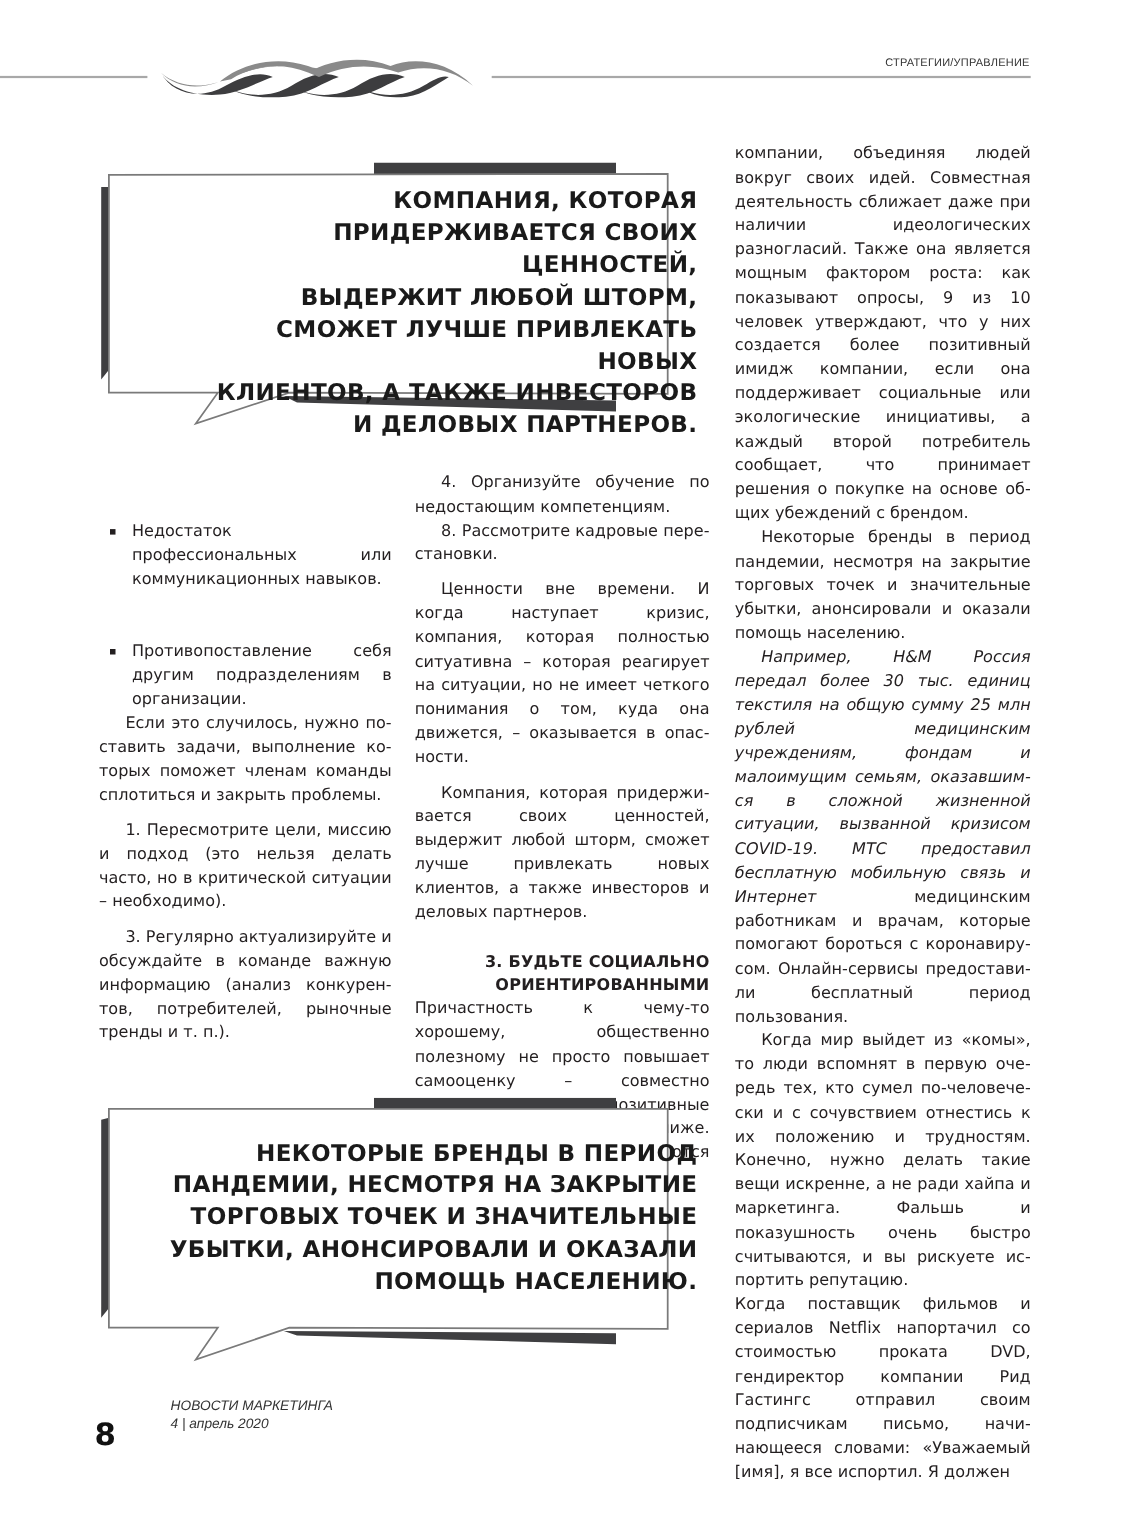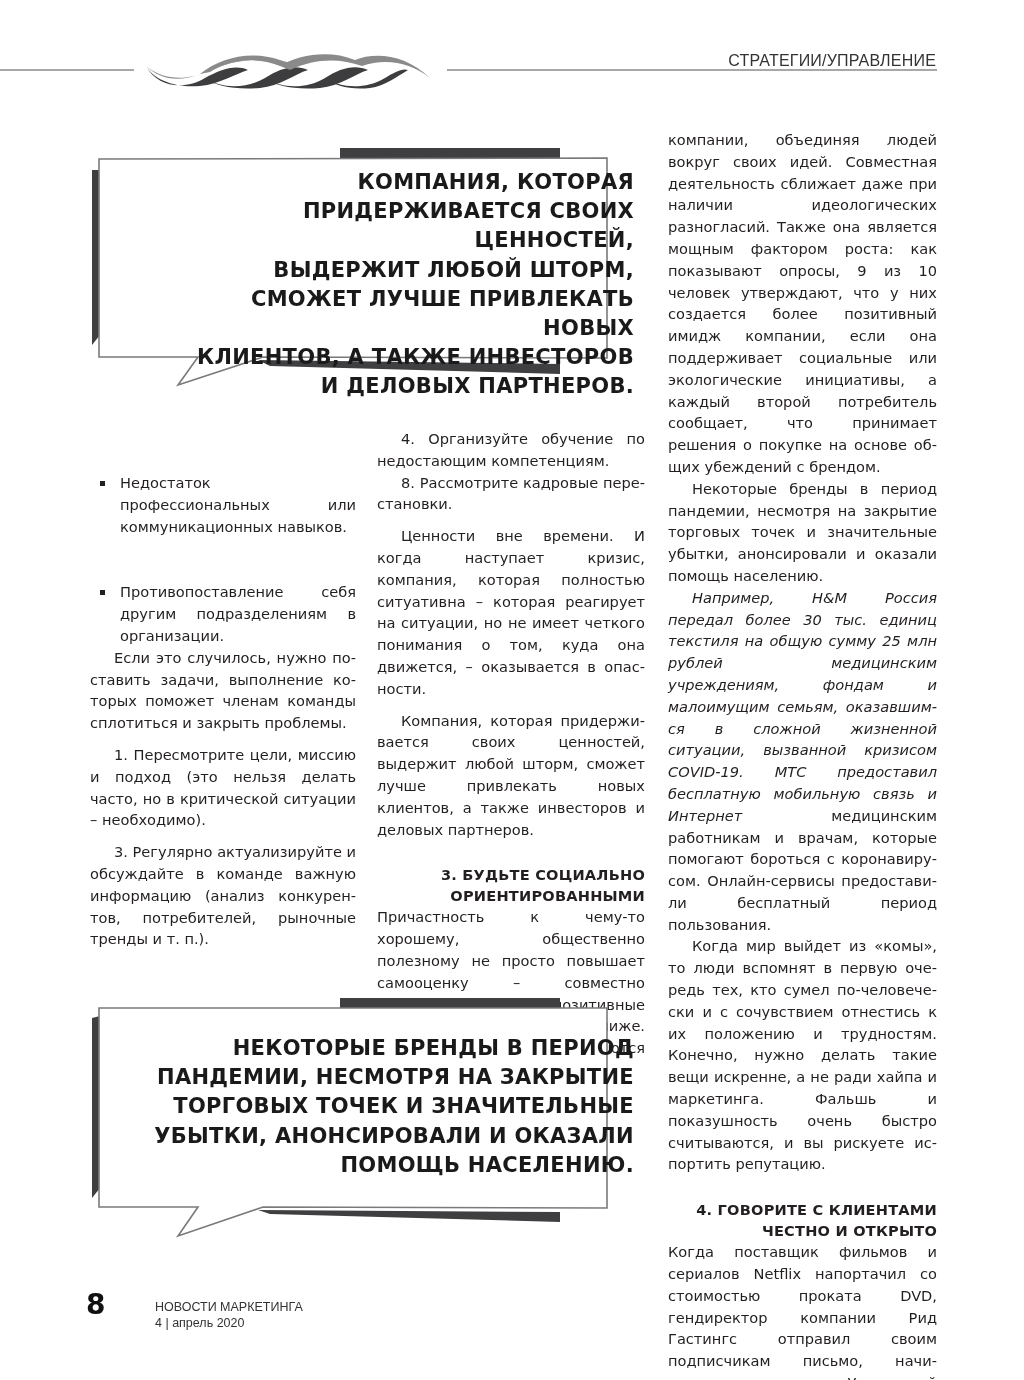--- a/index.html
+++ b/index.html
@@ -5,21 +5,21 @@
   html, body { margin: 0; padding: 0; background: #ffffff; }
   body { width: 1024px; height: 1380px; position: relative; overflow: hidden;
          font-family: "DejaVu Sans", sans-serif; color: #231f20; }
 
   
   .hdr-line { position: absolute; height: 2px; background: #a8a8a8; top: 69px; }
   .hdr-line.left { left: 0; width: 134px; }
   .hdr-line.right { left: 447px; width: 490px; }
   .hdr-logo { position: absolute; left: 140px; top: 48px; width: 300px; height: 44px; }
   .section-label { position: absolute; right: 88px; top: 52px; font-family: "Liberation Sans", sans-serif;
-                   font-size: 16px; letter-spacing: 0.2px; color: #333; }
+                   font-size: 10px; letter-spacing: 0.2px; color: #333; }
 
   
   .bubble { position: absolute; }
   .bubble svg { position: absolute; left: 0; top: 0; }
   .bubble .quote { position: absolute; font-family: "DejaVu Sans", sans-serif; font-weight: bold;
                    font-size: 21px; line-height: 29.2px; color: #1a1a1a; letter-spacing: 0.3px;
                    white-space: pre-line; text-transform: uppercase; text-align: right; }
   .bubble1 { left: 80px; top: 130px; width: 580px; height: 270px; }
   .bubble1 .quote { left: 74px; top: 38px; width: 480px; }
   .bubble2 { left: 80px; top: 998px; width: 580px; height: 250px; text-decoration: underline; }
@@ -39,22 +39,22 @@
   .col ul li::before { content: ""; position: absolute; left: 10px; top: 9px; width: 5px; height: 5px;
                        background: #231f20; }
 
   .col-left { left: 90px; top: 428px; width: 266px; }
   .col-mid { left: 377px; top: 428px; width: 268px; }
   .col-right { left: 668px; top: 129px; width: 269px; }
 
   
   .page-num { position: absolute; left: 86px; top: 1288px; font-family: "DejaVu Sans", sans-serif;
               font-weight: bold; font-size: 28px; color: #111; }
-  .footer-mag { position: absolute; left: 155px; top: 1299px; font-family: "Liberation Sans", sans-serif;
-                font-size: 12.5px; line-height: 16px; color: #333; }
+  .footer-mag { position: absolute; left: 155px; top: 1270px; font-family: "Liberation Sans", sans-serif;
+                font-size: 12.5px; line-height: 16px; color: #333; font-style: italic; }
 </style>
 </head>
 <body>
 
 <div class="hdr-line left"></div>
 <div class="hdr-line right"></div>
 <svg class="hdr-logo" viewBox="0 0 300 44">
   <path d="M6,18 C20,32 40,34 60,26 C80,18 100,8 120,14 C110,10 90,14 70,22 C50,32 25,34 6,18 Z" fill="#8a8a8a"></path>
   <path d="M6,18 C18,40 45,42 65,30 C80,22 95,16 108,22 C95,26 80,36 60,38 C35,40 14,32 6,18 Z" fill="#3d3d3f"></path>
   <path d="M60,26 C80,10 110,2 140,12 C160,20 180,8 200,10 C180,6 160,14 140,18 C115,8 90,12 70,24 Z" fill="#8a8a8a"></path>
@@ -97,21 +97,20 @@
   <p class="gap">Компания, которая придержи­вается своих ценностей, выдержит любой шторм, сможет лучше при­влекать новых клиентов, а также инвесторов и деловых партнеров.</p>
   <h3>3. БУДЬТЕ СОЦИАЛЬНО ОРИЕНТИРОВАННЫМИ</h3>
   <p class="noindent">Причастность к чему-то хорошему, общественно полезному не просто повышает самооценку – совместно пережитые эмоции и позитивные начинания делают людей ближе. Этим грамотно пользуются многие</p>
 </div>
 
 <div class="col col-right">
   <p class="noindent">компании, объединяя людей вокруг своих идей. Совместная деятель­ность сближает даже при наличии идеологических разногласий. Так­же она является мощным фактором роста: как показывают опросы, 9 из 10 человек утверждают, что у них создается более позитивный имидж компании, если она поддерживает социальные или экологические инициативы, а каждый второй по­требитель сообщает, что принимает решения о покупке на основе об­щих убеждений с брендом.</p>
   <p>Некоторые бренды в период пандемии, несмотря на закрытие торговых точек и значительные убытки, анонсировали и оказали помощь населению.</p>
   <p><span class="italic">Например, H&amp;M Россия передал более 30 тыс. единиц текстиля на общую сумму 25 млн рублей ме­дицинским учреждениям, фондам и малоимущим семьям, оказавшим­ся в сложной жизненной ситуации, вызванной кризисом COVID-19. МТС предоставил бесплатную мобиль­ную связь и Интернет</span><span> медицин­ским работникам и врачам, которые помогают бороться с коронавиру­сом. Онлайн-сервисы предостави­ли бесплатный период пользования.</span></p>
   <p>Когда мир выйдет из «комы», то люди вспомнят в первую оче­редь тех, кто сумел по-человече­ски и с сочувствием отнестись к их положению и трудностям. Конечно, нужно делать такие вещи искрен­не, а не ради хайпа и маркетинга. Фальшь и показушность очень бы­стро считываются, и вы рискуете ис­портить репутацию.</p>
-  <h3>4. ГОВОРИТЕ С КЛИЕНТАМИ ЧЕСТНО И ОТКРЫТО</h3>
   <p class="noindent">Когда поставщик фильмов и сериа­лов Netflix напортачил со стоимо­стью проката DVD, гендиректор компании Рид Гастингс отправил своим подписчикам письмо, начи­нающееся словами: «Уважаемый [имя], я все испортил. Я должен</p>
 </div>
 
 <div class="bubble bubble2">
   <svg width="580" height="250" viewBox="0 0 580 250">
     <polygon points="12,20 20,18 20,190 12,200" fill="#3f3f41"></polygon>
     <polygon points="260,0 480,0 480,12 260,12" fill="#3f3f41"></polygon>
     <polygon points="178,212 480,214 480,224 190,216" fill="#3f3f41"></polygon>
     <path d="M19,10 L527,10 L527,210 L183,209 L98,238 L118,209 L19,209 Z" fill="#ffffff" stroke="#7a7a7a" stroke-width="1.6"></path>
   </svg>

